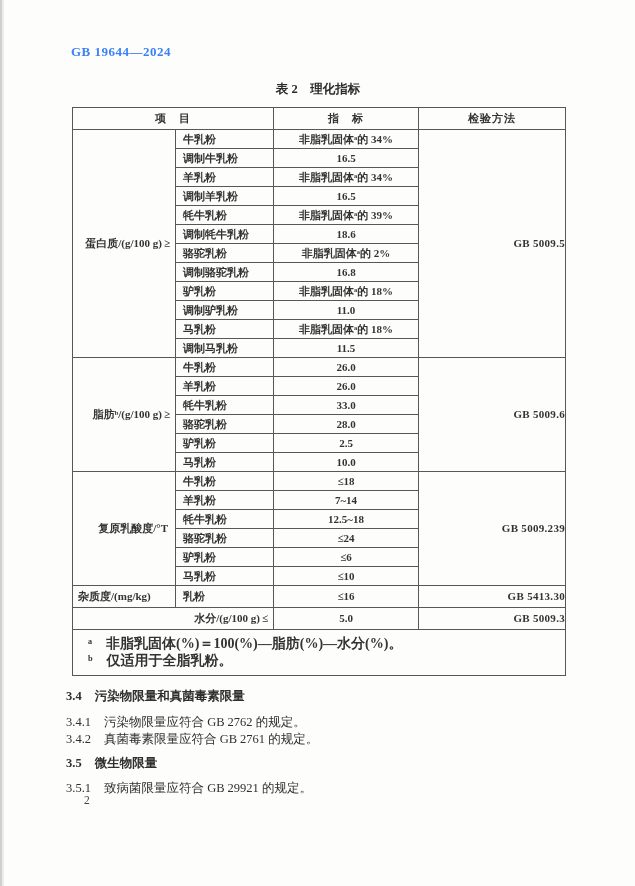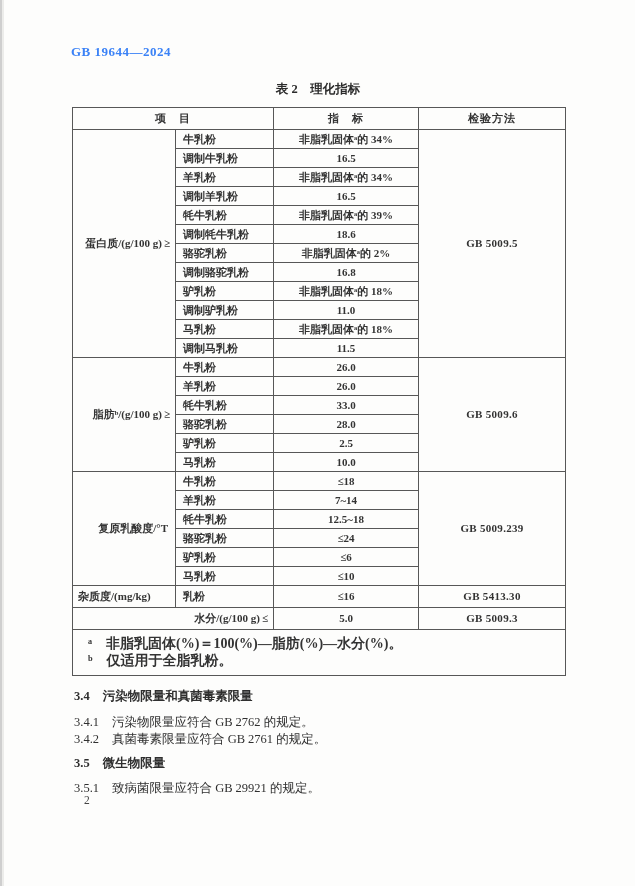--- a/index.html
+++ b/index.html
@@ -37,27 +37,27 @@
   tr.hd td { height:22px; text-align:center; letter-spacing:1px; }
   tr.r td { height:19px; }
   tr.rs td { height:22px; }
 
   td.c-item { padding:0 5px 0 5px; }
   .cellflex { display:flex; justify-content:flex-end; align-items:center; width:100%; }
   .cellflex .lbl { text-align:left; }
   .cellflex .rel { padding-left:2px; }
   td.c-sub { padding-left:7px; text-align:left; }
   td.c-val { text-align:center; }
-  td.c-med { text-align:center; letter-spacing:0.3px; }
+  td.c-med { text-align:right; letter-spacing:0.3px; }
 
   td.c-foot { padding:5px 10px 6px 15px; }
   .footline { line-height:17px; font-size:14px; color:#333; }
 
   .clause { position:absolute; left:66px; font-size:12.5px; color:#2f2f2f; white-space:nowrap; }
-  .clause .num { display:inline-block;margin-left:8px; }
+  .clause .num { display:inline-block; }
   .clause .txt { display:inline-block; margin-left:13px; }
   .clause.hd2 { font-weight:bold; }
   .page-num { position:absolute; left:84px; top:794px; font-size:11.5px; color:#444; }
 </style>
 </head>
 <body>
 
 <div class="scan-edge"></div>
 <div class="scan-edge2"></div>
 

